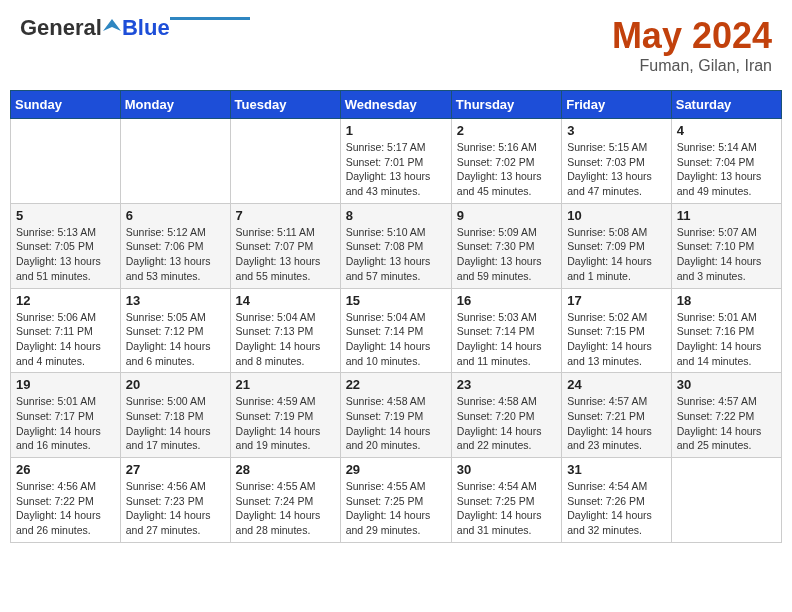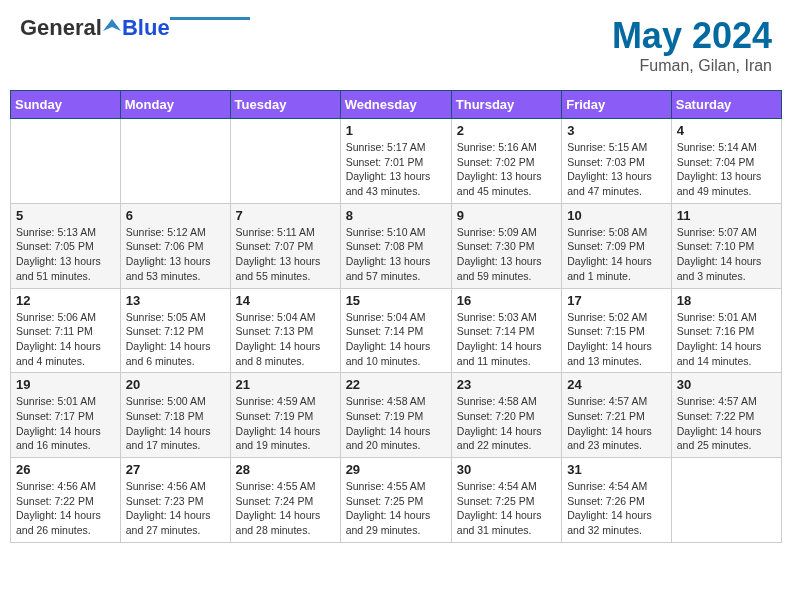--- a/index.html
+++ b/index.html
@@ -35,33 +35,33 @@
       height: 3px;
       background: #2e86c1;
       margin-top: 2px;
     }
     .title-area {
       text-align: right;
     }
     .month-title {
       font-size: 36px;
       font-weight: bold;
-      color: #0369a1;
+      color: #c2410c;
     }
     .location-title {
       font-size: 16px;
       color: #555;
     }
     .calendar {
       width: 100%;
       border-collapse: collapse;
       border: 1px solid #ccc;
     }
     .calendar th {
-      background: #8b5cf6;
+      background: #1d4ed8;
       color: #fff;
       font-size: 13px;
       font-weight: bold;
       padding: 6px 4px;
       text-align: left;
       border: 1px solid #1a5276;
     }
     .calendar td {
       vertical-align: top;
       border: 1px solid #ccc;

